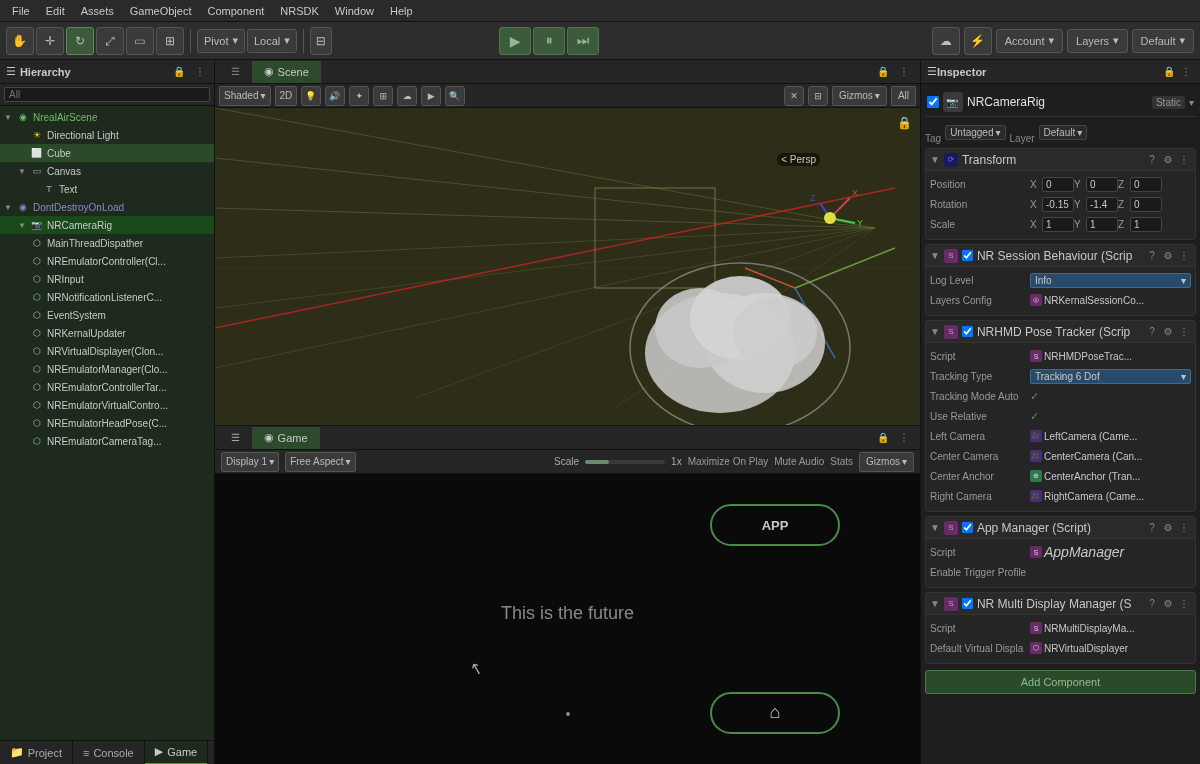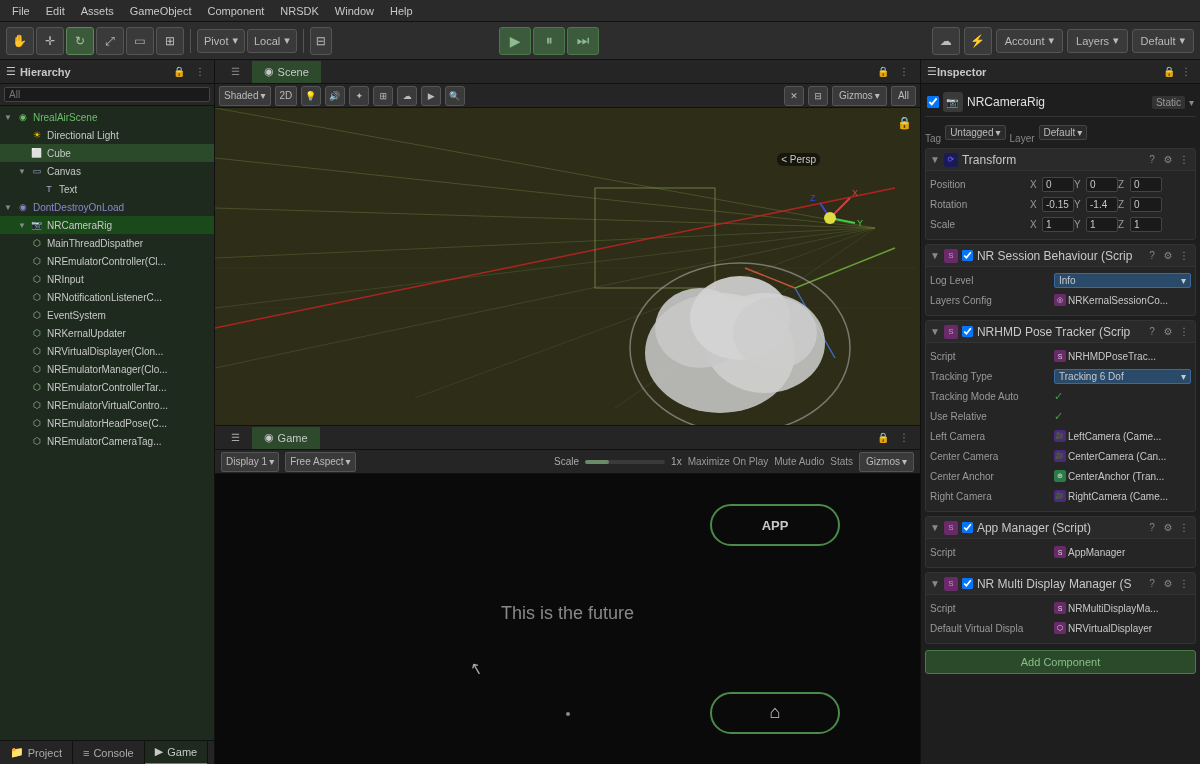--- a/index.html
+++ b/index.html
@@ -586,21 +586,20 @@
     }
     .component-body {
       padding: 4px;
     }
     .field-row {
       display: flex;
       align-items: center;
       height: 18px;
       margin-bottom: 2px;
       font-size: 10px;
-      gap: 24px;
     }
     .field-label {
       color: #999;
       width: 100px;
       flex-shrink: 0;
     }
     .xyz-row {
       display: flex;
       align-items: center;
       height: 18px;
@@ -1249,22 +1248,26 @@
             <div class="comp-icon-btn">?</div>
             <div class="comp-icon-btn">⚙</div>
             <div class="comp-icon-btn">⋮</div>
           </div>
         </div>
         <div class="component-body">
           <div class="field-row">
             <span class="field-label">Script</span>
             <div class="script-ref">
               <div class="script-icon">S</div>
-              <span style="font-size:10px;color:#c8c8c8;">AppManager</span>
-            </div>
+              <span style="font-size:14px;color:#c8c8c8;font-style:italic;">AppManager</span>
+            </div>
+          </div>
+          <div class="field-row">
+            <span class="field-label">Enable Trigger Profile</span>
+            <span style="font-size:10px;color:#c8c8c8;"></span>
           </div>
         </div>
       </div>
 
       <div class="component-section">
         <div class="component-header">
           <span style="color:#888;font-size:10px;">▼</span>
           <div class="component-icon script">S</div>
           <input type="checkbox" checked="" style="width: 11px; height: 11px;">
           <span class="component-title">NR Multi Display Manager (S</span>

